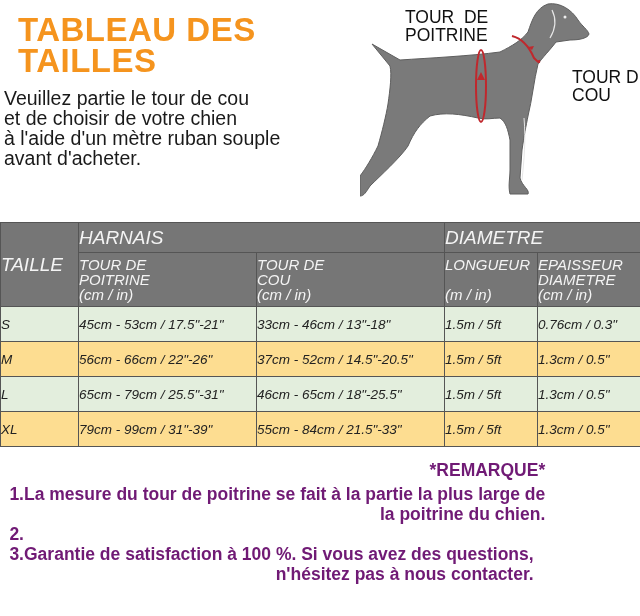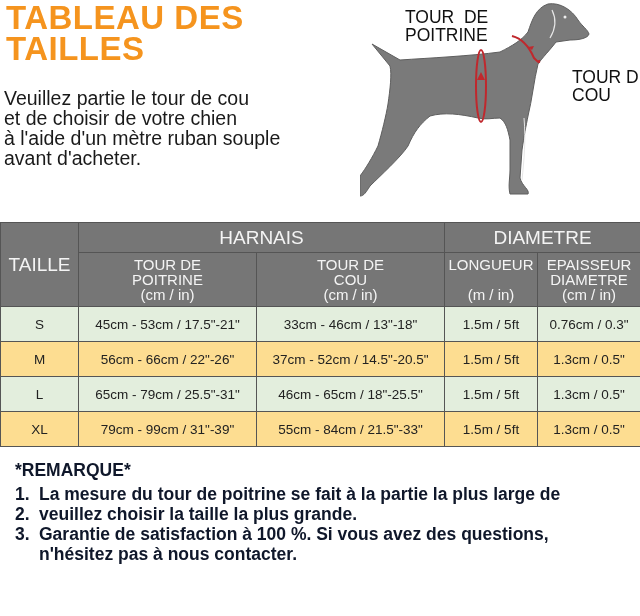--- a/index.html
+++ b/index.html
@@ -1,39 +1,39 @@
 <!DOCTYPE html>
 <html><head>
 <meta charset="utf-8">
 <style>
   html, body { margin:0; padding:0; background:#ffffff; }
   body { width:640px; height:616px; position:relative; overflow:hidden; font-family:"Liberation Sans", sans-serif; }
-  .title { position:absolute; left:6px; top:2px; color:#f5941e; font-weight:bold; font-size:33px; line-height:31px; letter-spacing:0.5px; margin:0; }
+  .title { position:absolute; left:6px; top:2px; color:#f5941e; font-weight:bold; font-size:33px; line-height:31px; letter-spacing:0.5px; margin:12px; }
   .title span { display:block; }
   .intro { position:absolute; left:4px; top:88px; color:#1a1a1a; font-size:19.5px; line-height:20px; width:330px; }
   .intro span { display:block; white-space:nowrap; }
   .dog { position:absolute; left:360px; top:0; width:240px; height:200px; }
   .lbl { position:absolute; color:#111; font-size:17.5px; line-height:18px; white-space:nowrap; }
   .lbl span { display:block; }
   .lbl-chest { left:405px; top:8px; }
   .lbl-neck { left:572px; top:68px; }
 
   table.sizes { position:absolute; left:0; top:222px; width:640px; border-collapse:collapse; table-layout:fixed; }
-  table.sizes th, table.sizes td { border:1.5px solid #555; text-align:center; vertical-align:middle; padding:0; }
+  table.sizes th, table.sizes td { border:1.5px solid #555; text-align:left; vertical-align:middle; padding:0;font-style:italic; }
   table.sizes th { background:#767676; color:#f4f4f4; font-weight:normal; }
   .h-group { height:29px; font-size:19px; }
   .h-taille { font-size:19px; }
   .h-sub { height:53px; font-size:15px; line-height:15px; }
   .h-sub span { display:block; }
   table.sizes td { height:34px; font-size:13.5px; color:#222; }
   td.size-cell { font-size:19px; }
   tr.row-green td { background:#e3eedd; }
   tr.row-yellow td { background:#fddd91; }
 
-  .notes { position:absolute; left:15px; top:460px; color:#0f172a; font-weight:bold; font-size:17.5px; line-height:20px; }
+  .notes { position:absolute; left:0; top:460px; color:#701a75; font-weight:bold; font-size:17.5px; line-height:20px;text-align:right; }
   .notes .note-head { display:block; margin-bottom:4px; }
   .note { display:flex; }
   .note .num { width:24px; flex:none; }
   .note .txt span { display:block; white-space:nowrap; }
 </style>
 </head>
 <body>
 
 <h1 class="title">
   <span>TABLEAU DES</span>
@@ -135,26 +135,26 @@
     </tr>
   </tbody>
 </table>
 
 <div class="notes">
   <span class="note-head">*REMARQUE*</span>
   <div class="note">
     <span class="num">1.</span>
     <div class="txt">
       <span>La mesure du tour de poitrine se fait à la partie la plus large de</span>
+      <span>la poitrine du chien.</span>
     </div>
   </div>
   <div class="note">
     <span class="num">2.</span>
     <div class="txt">
-      <span>veuillez choisir la taille la plus grande.</span>
     </div>
   </div>
   <div class="note">
     <span class="num">3.</span>
     <div class="txt">
       <span>Garantie de satisfaction à 100 %. Si vous avez des questions,</span>
       <span>n'hésitez pas à nous contacter.</span>
     </div>
   </div>
 </div>

